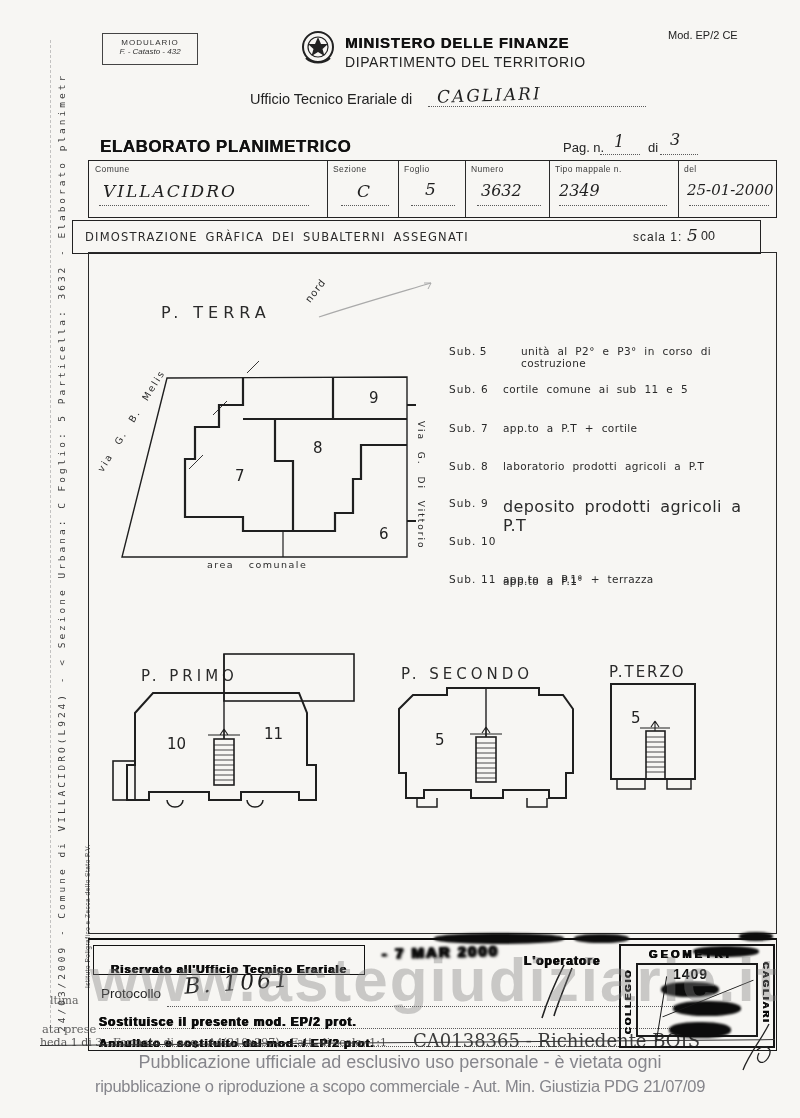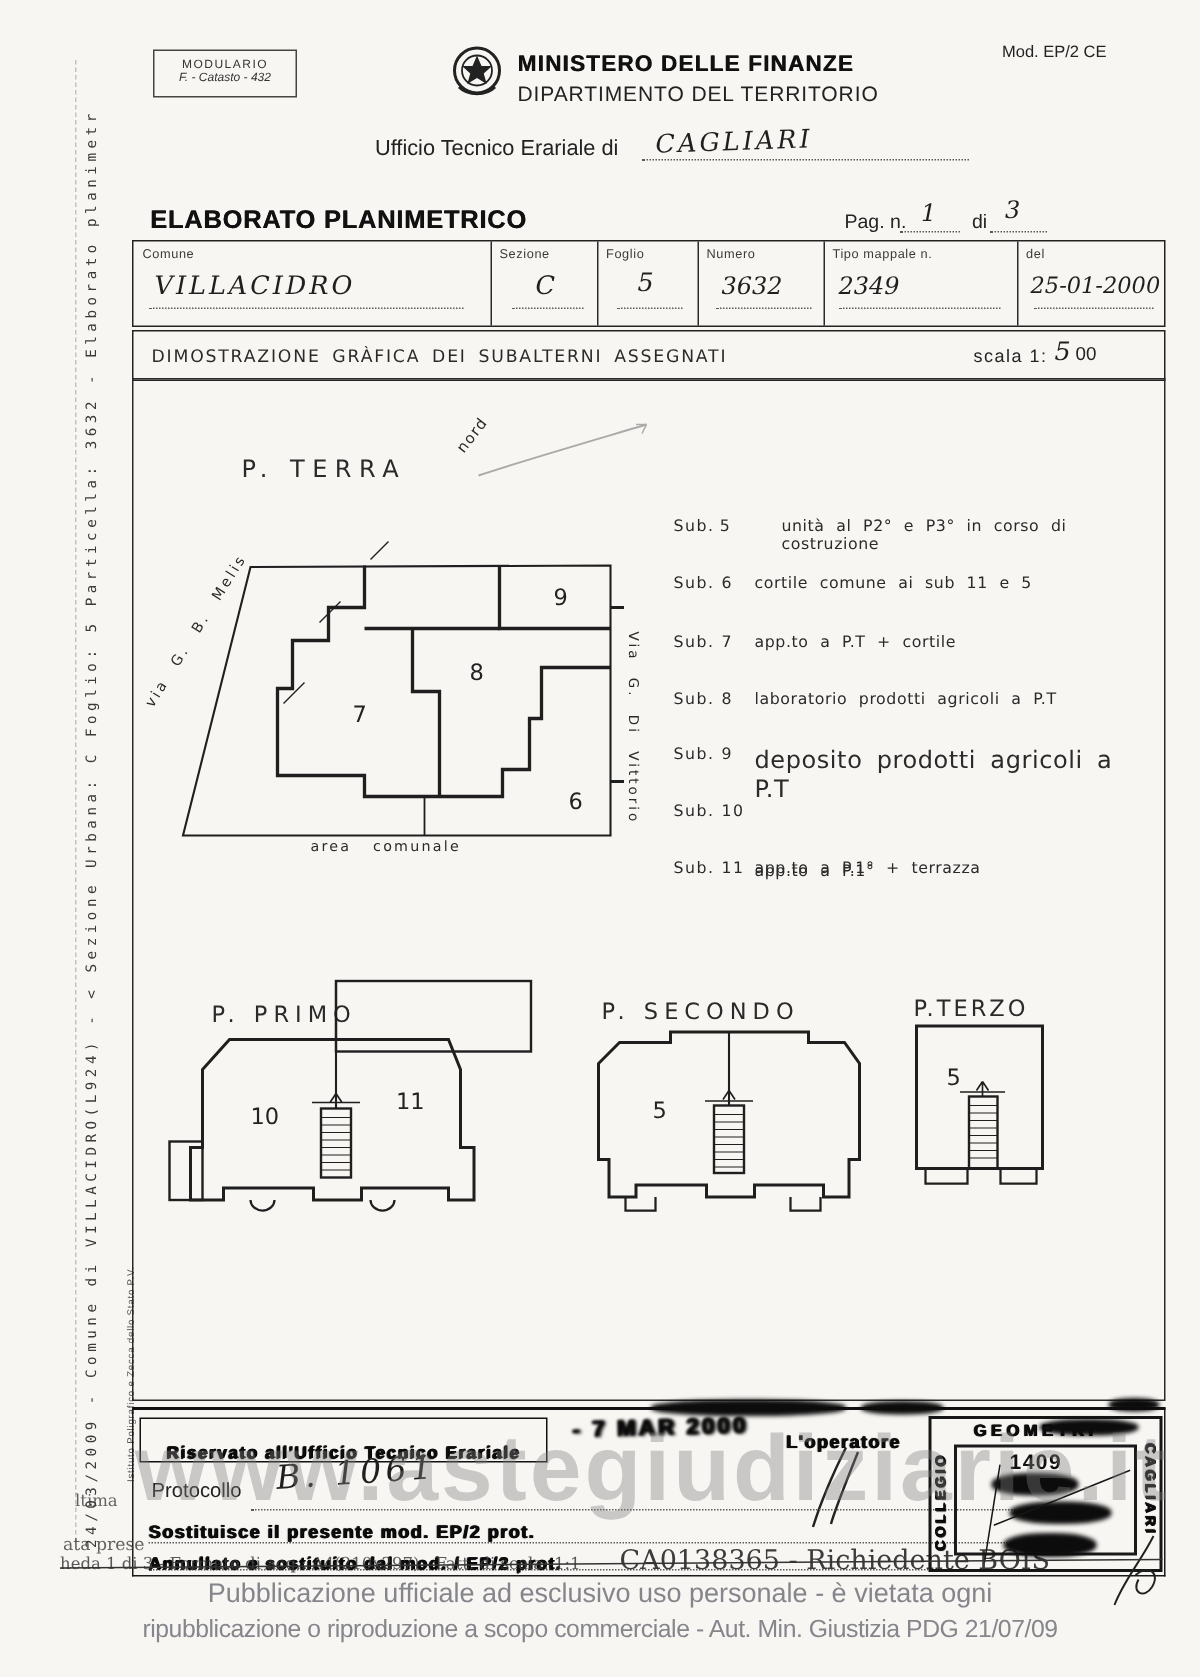--- a/index.html
+++ b/index.html
@@ -74,21 +74,21 @@
     <div class="t hand" style="left:470px;top:20px;font-size:16px;">2349</div>
     <div class="t hand" style="left:598px;top:20px;font-size:15px;">25-01-2000</div>
     <div class="dot" style="left:10px;top:44px;width:210px;"></div>
     <div class="dot" style="left:252px;top:44px;width:48px;"></div>
     <div class="dot" style="left:322px;top:44px;width:44px;"></div>
     <div class="dot" style="left:388px;top:44px;width:64px;"></div>
     <div class="dot" style="left:470px;top:44px;width:108px;"></div>
     <div class="dot" style="left:600px;top:44px;width:80px;"></div>
   </div>
 
-  <div class="t" style="left:88px;top:220px;width:687px;height:32px;border:1.5px solid #222;">
+  <div class="t" style="left:72px;top:220px;width:687px;height:32px;border:1.5px solid #222;">
     <div class="t arch" style="left:12px;top:9px;font-size:11.5px;letter-spacing:1.2px;word-spacing:3px;">DIMOSTRAZIONE GRÀFICA DEI SUBALTERNI ASSEGNATI</div>
     <div class="t" style="left:560px;top:9px;font-size:12px;letter-spacing:1px;">scala 1:</div>
     <div class="t hand" style="left:614px;top:4px;font-size:17px;">5</div>
     <div class="t" style="left:628px;top:8px;font-size:12.5px;">00</div>
   </div>
 
   <div style="position:absolute;left:88px;top:252px;width:687px;height:680px;border:1.5px solid #2a2a2a;">
 
     <div class="t arch" style="left:72px;top:50px;font-size:16px;letter-spacing:5px;">P. TERRA</div>
 

